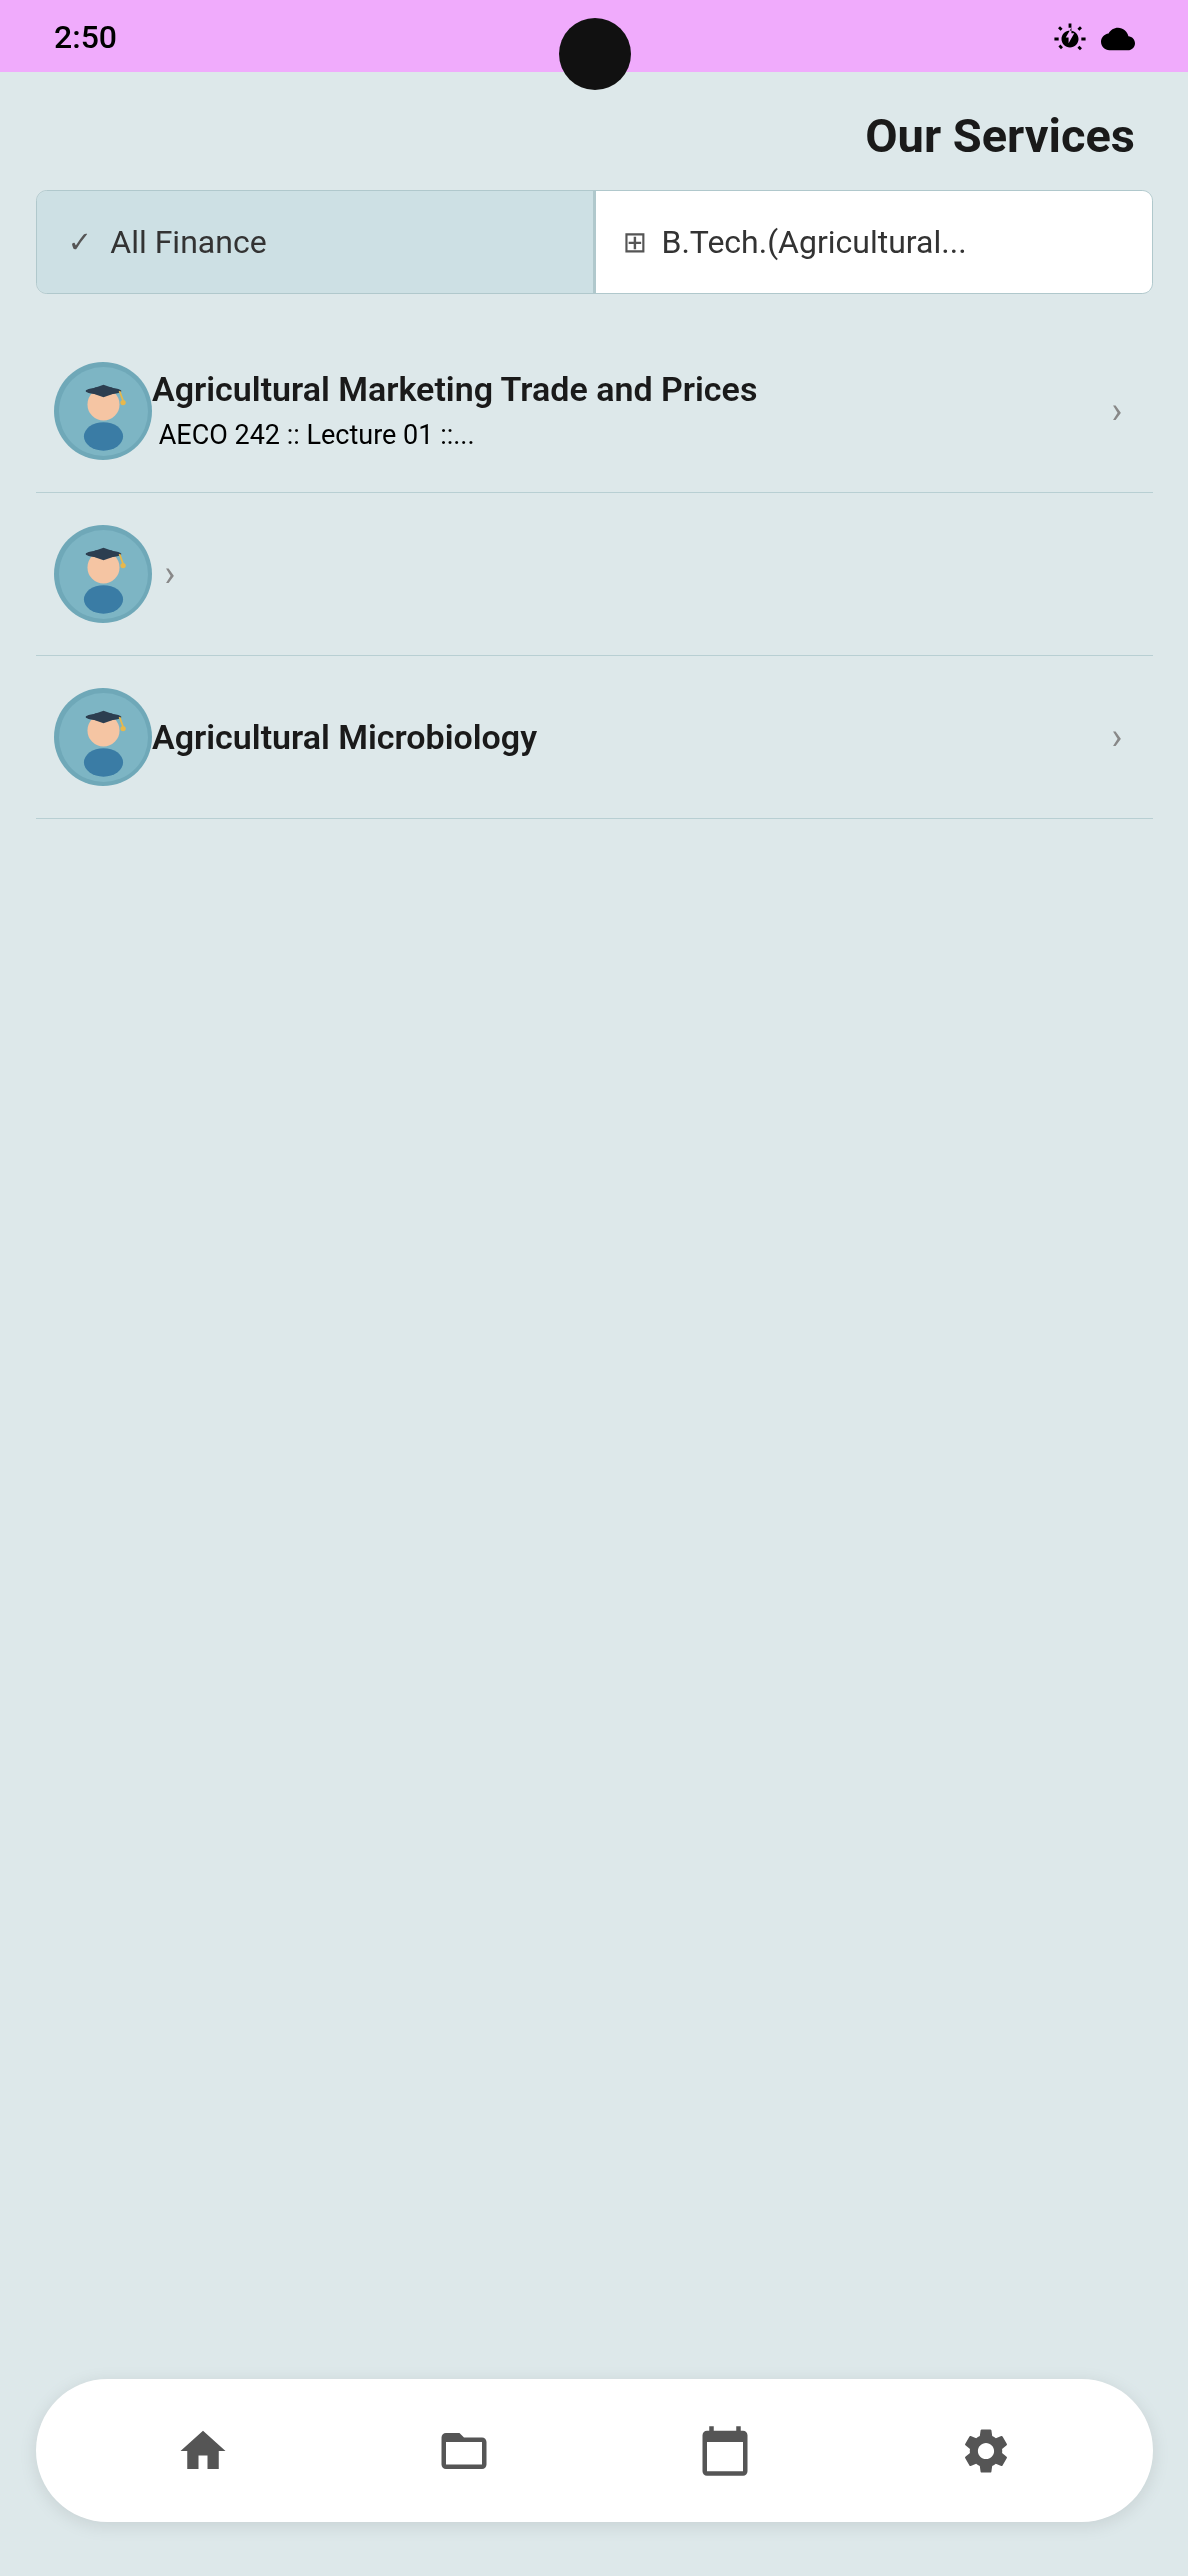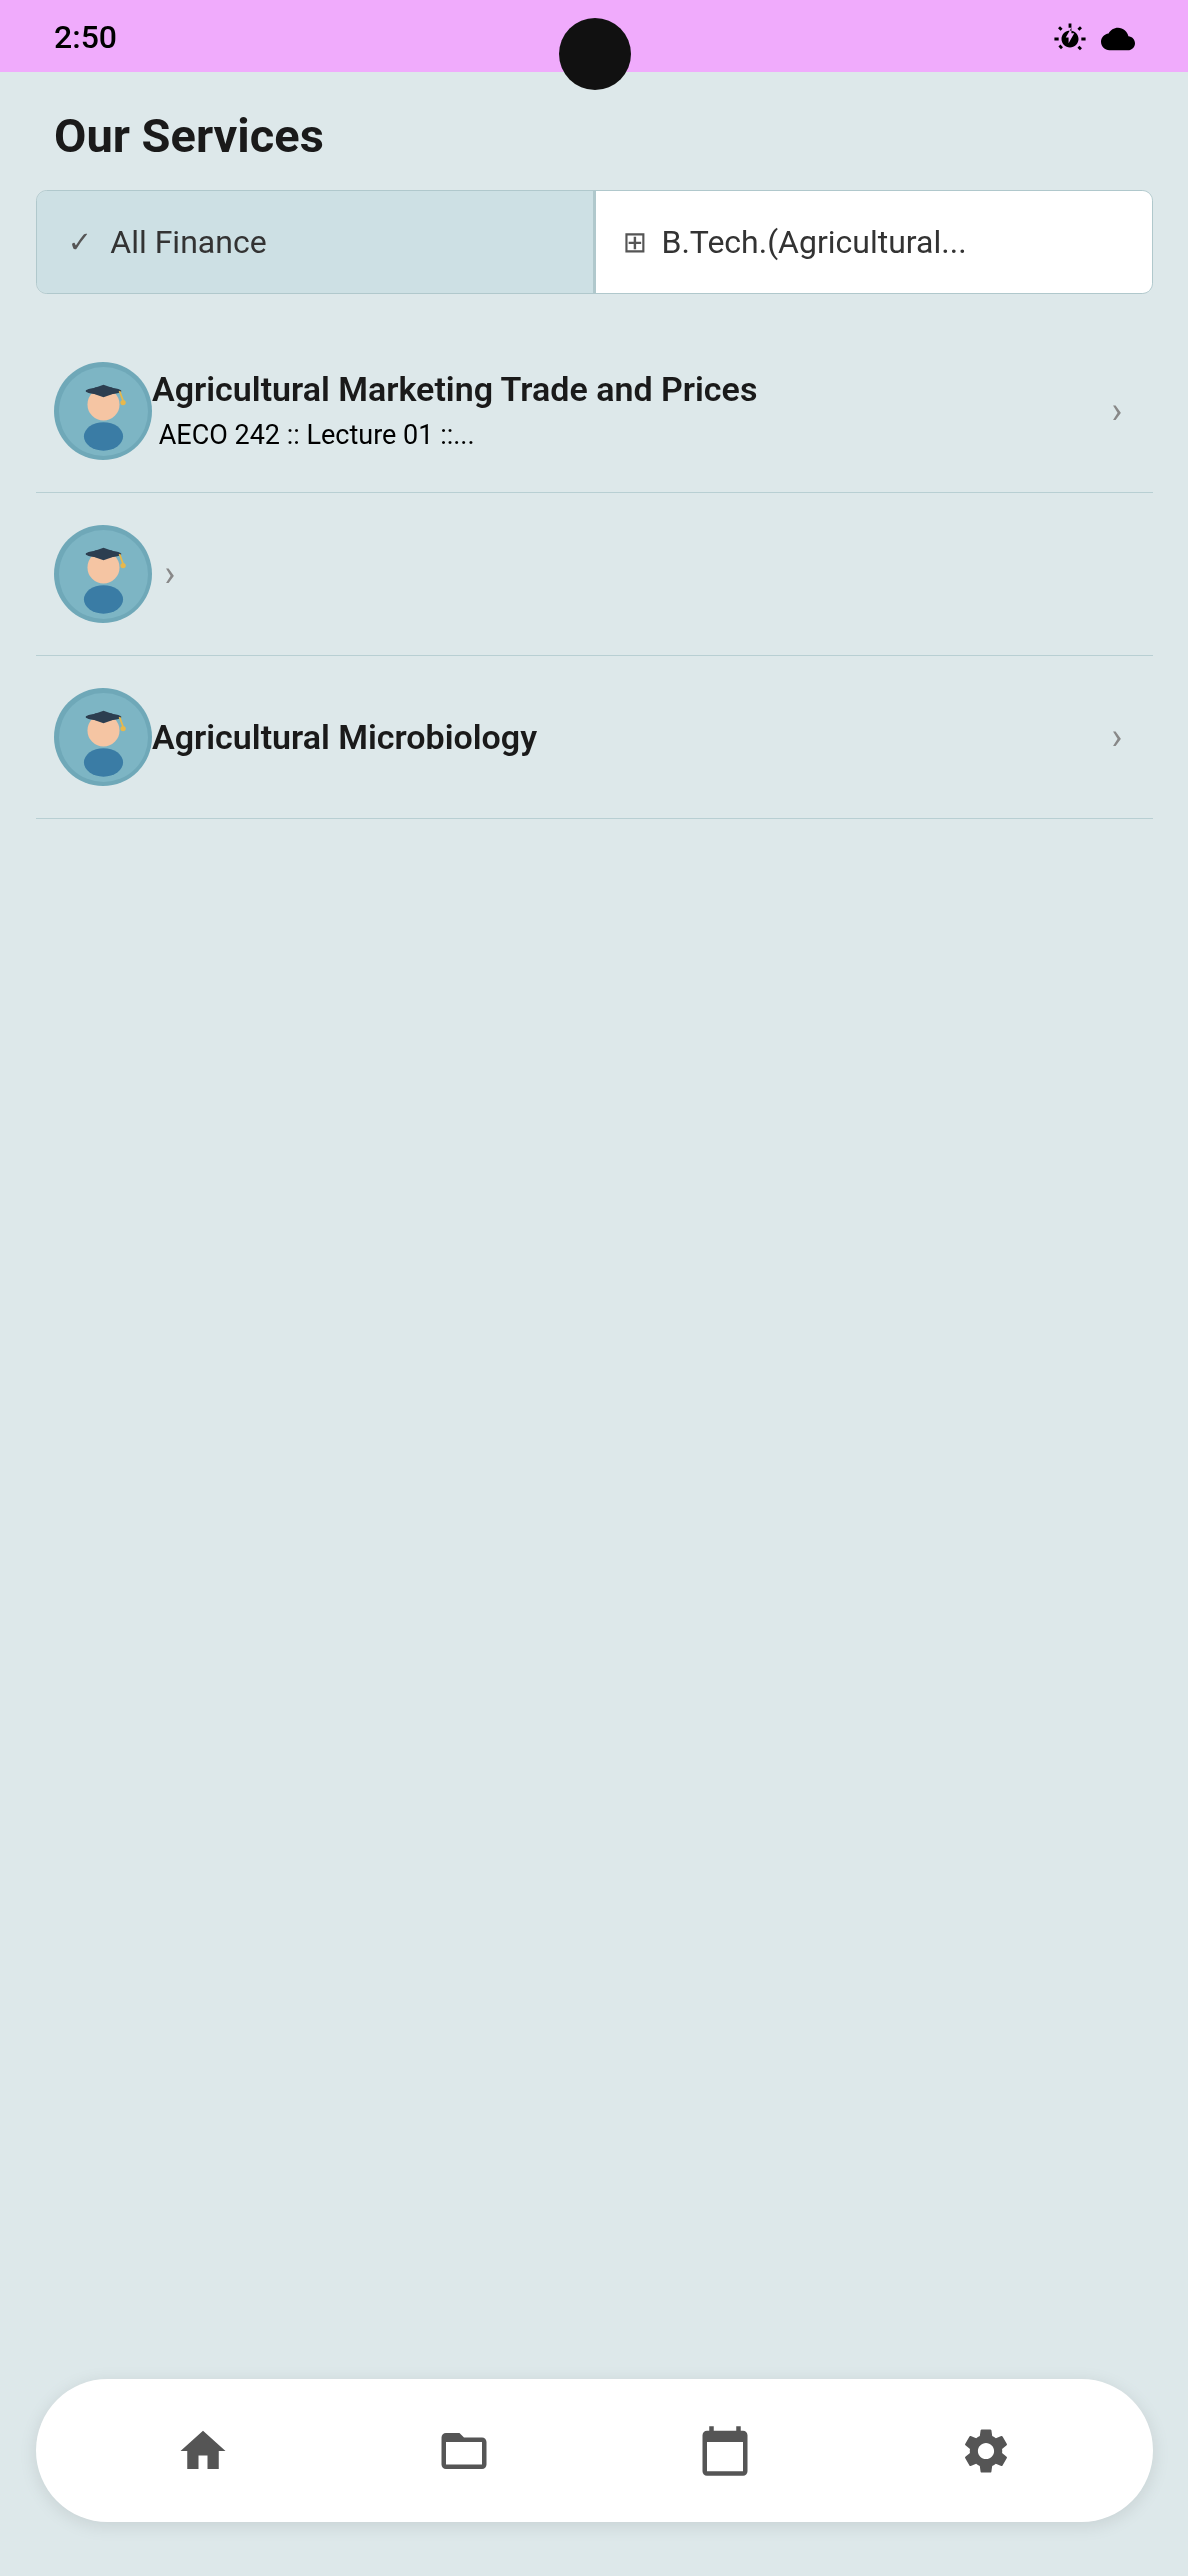--- a/index.html
+++ b/index.html
@@ -57,20 +57,21 @@
       background: #111;
       border-radius: 50%;
     }
 
     
     .page-title {
       font-size: 47px;
       font-weight: 700;
       color: #1a1a1a;
       padding: 36px 54px 27px 54px;
+      text-align: right;
     }
 
     
     .filter-tabs {
       display: flex;
       flex-direction: row;
       margin: 0 36px;
       border-radius: 10.7px;
       overflow: hidden;
       border: 1.8px solid #b0c8cc;

